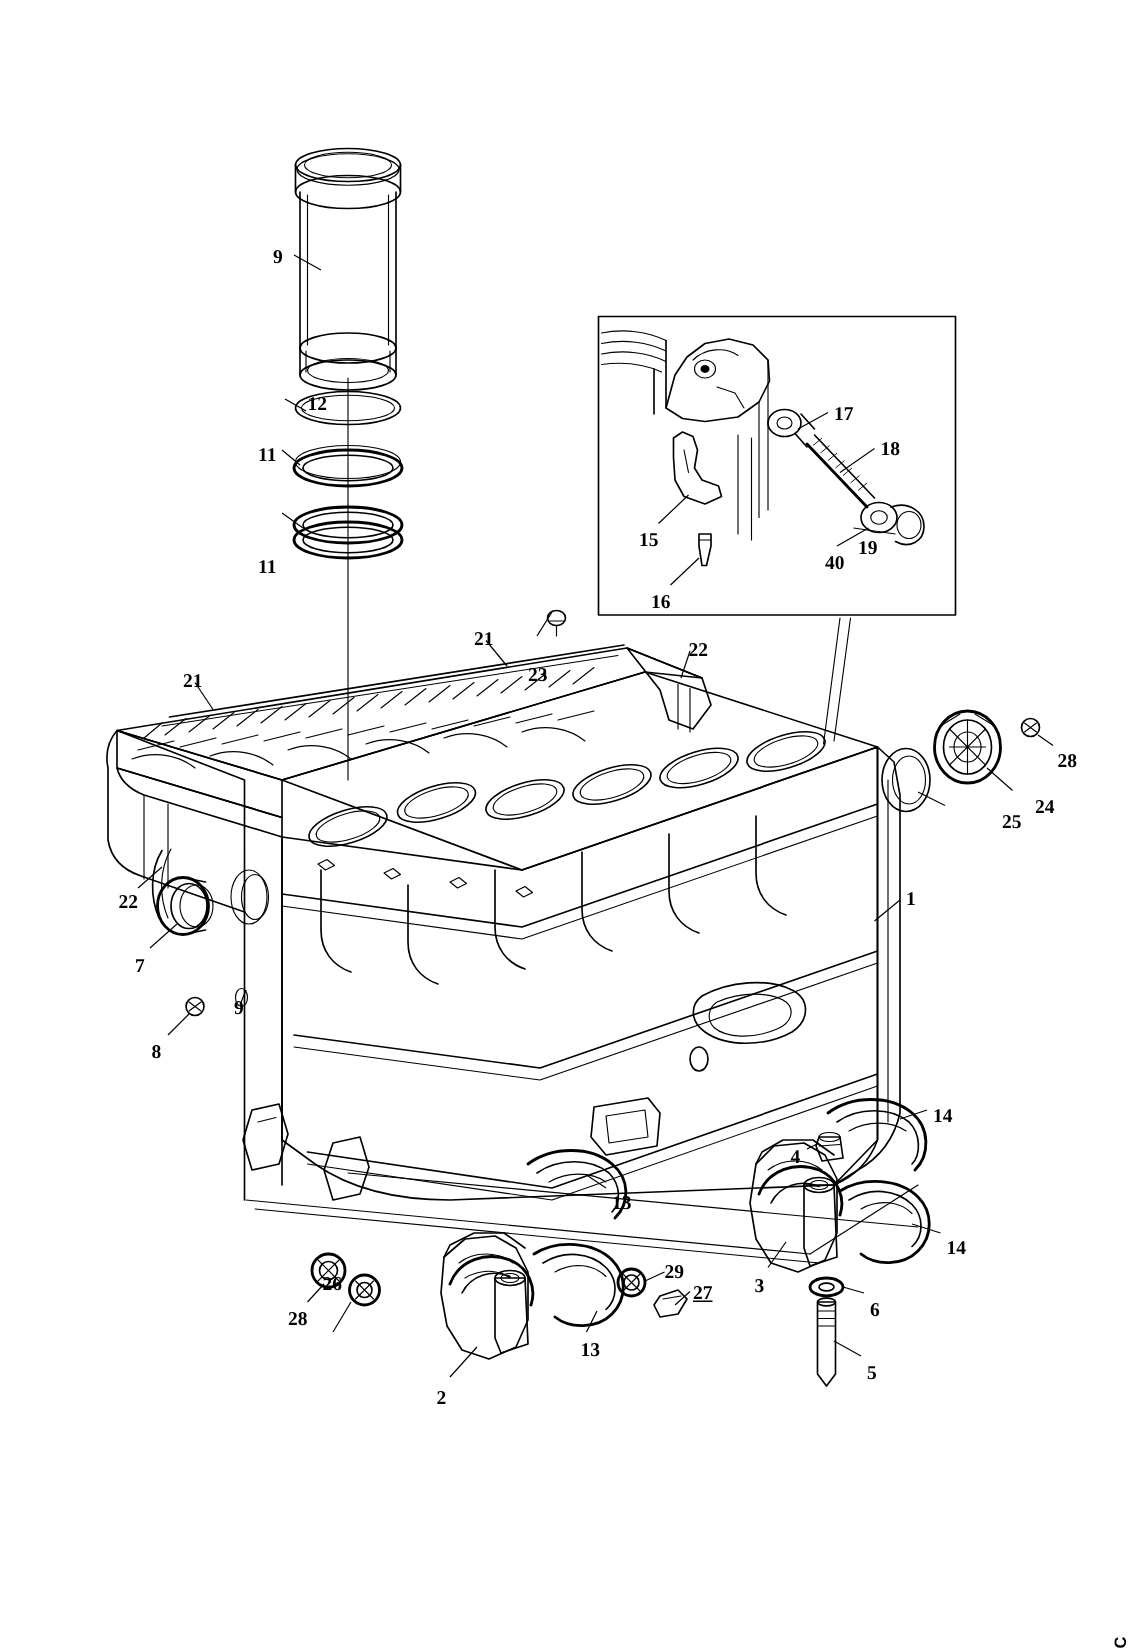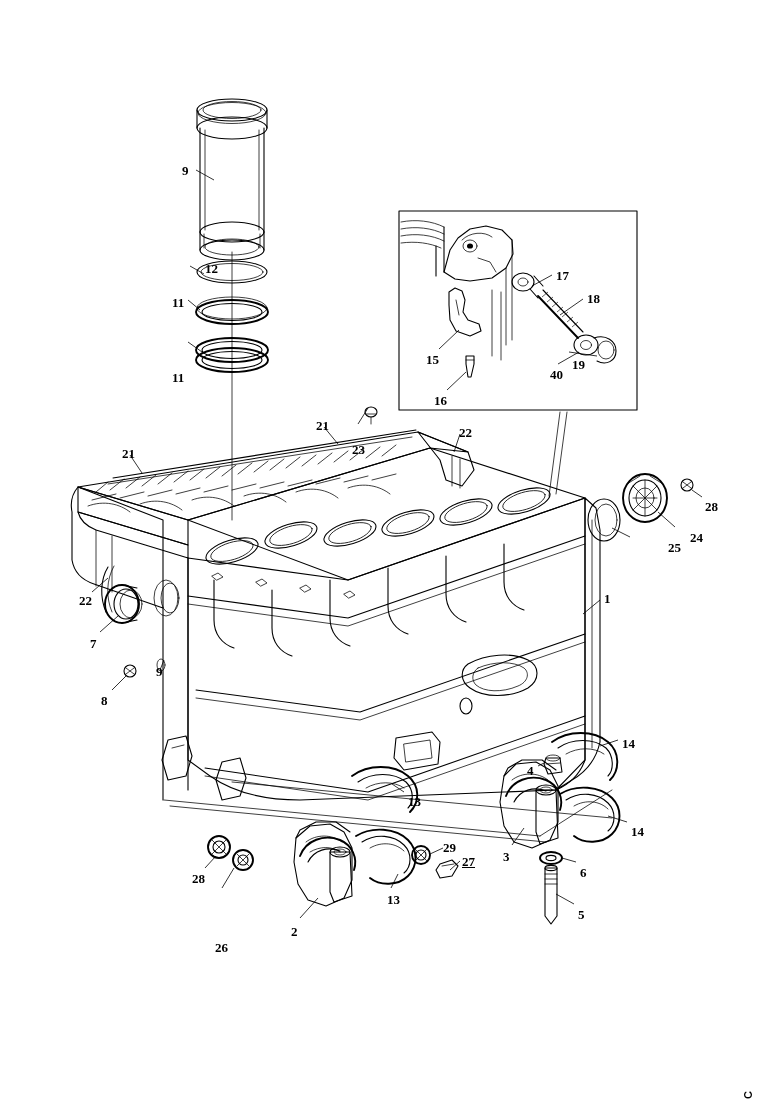--- a/index.html
+++ b/index.html
@@ -420,20 +420,20 @@
     <div class="callout" style="left: 587px; top: 292px;">18</div>
     <div class="callout" style="left: 572px; top: 358px;">19</div>
     <div class="callout" style="left: 550px; top: 368px;">40</div>
     <div class="callout" style="left: 122px; top: 447px;">21</div>
     <div class="callout" style="left: 316px; top: 419px;">21</div>
     <div class="callout" style="left: 79px; top: 594px;">22</div>
     <div class="callout" style="left: 459px; top: 426px;">22</div>
     <div class="callout" style="left: 352px; top: 416px; margin-top: 27px;">23</div>
     <div class="callout" style="left: 690px; top: 531px;">24</div>
     <div class="callout" style="left: 632px; top: 541px; margin-left: 36px;">25</div>
-    <div class="callout" style="left: 215px; top: 941px; text-align: right;">26</div>
+    <div class="callout" style="left: 215px; top: 849px; text-align: right;">26</div>
     <div class="callout" style="left: 462px; top: 855px; text-decoration: underline;">27</div>
     <div class="callout" style="left: 705px; top: 500px;">28</div>
     <div class="callout" style="left: 192px; top: 872px;">28</div>
     <div class="callout" style="left: 443px; top: 841px;">29</div>
   </div>
 
 <div class="drawing-id">11B49C</div>
 
 </body></html>

